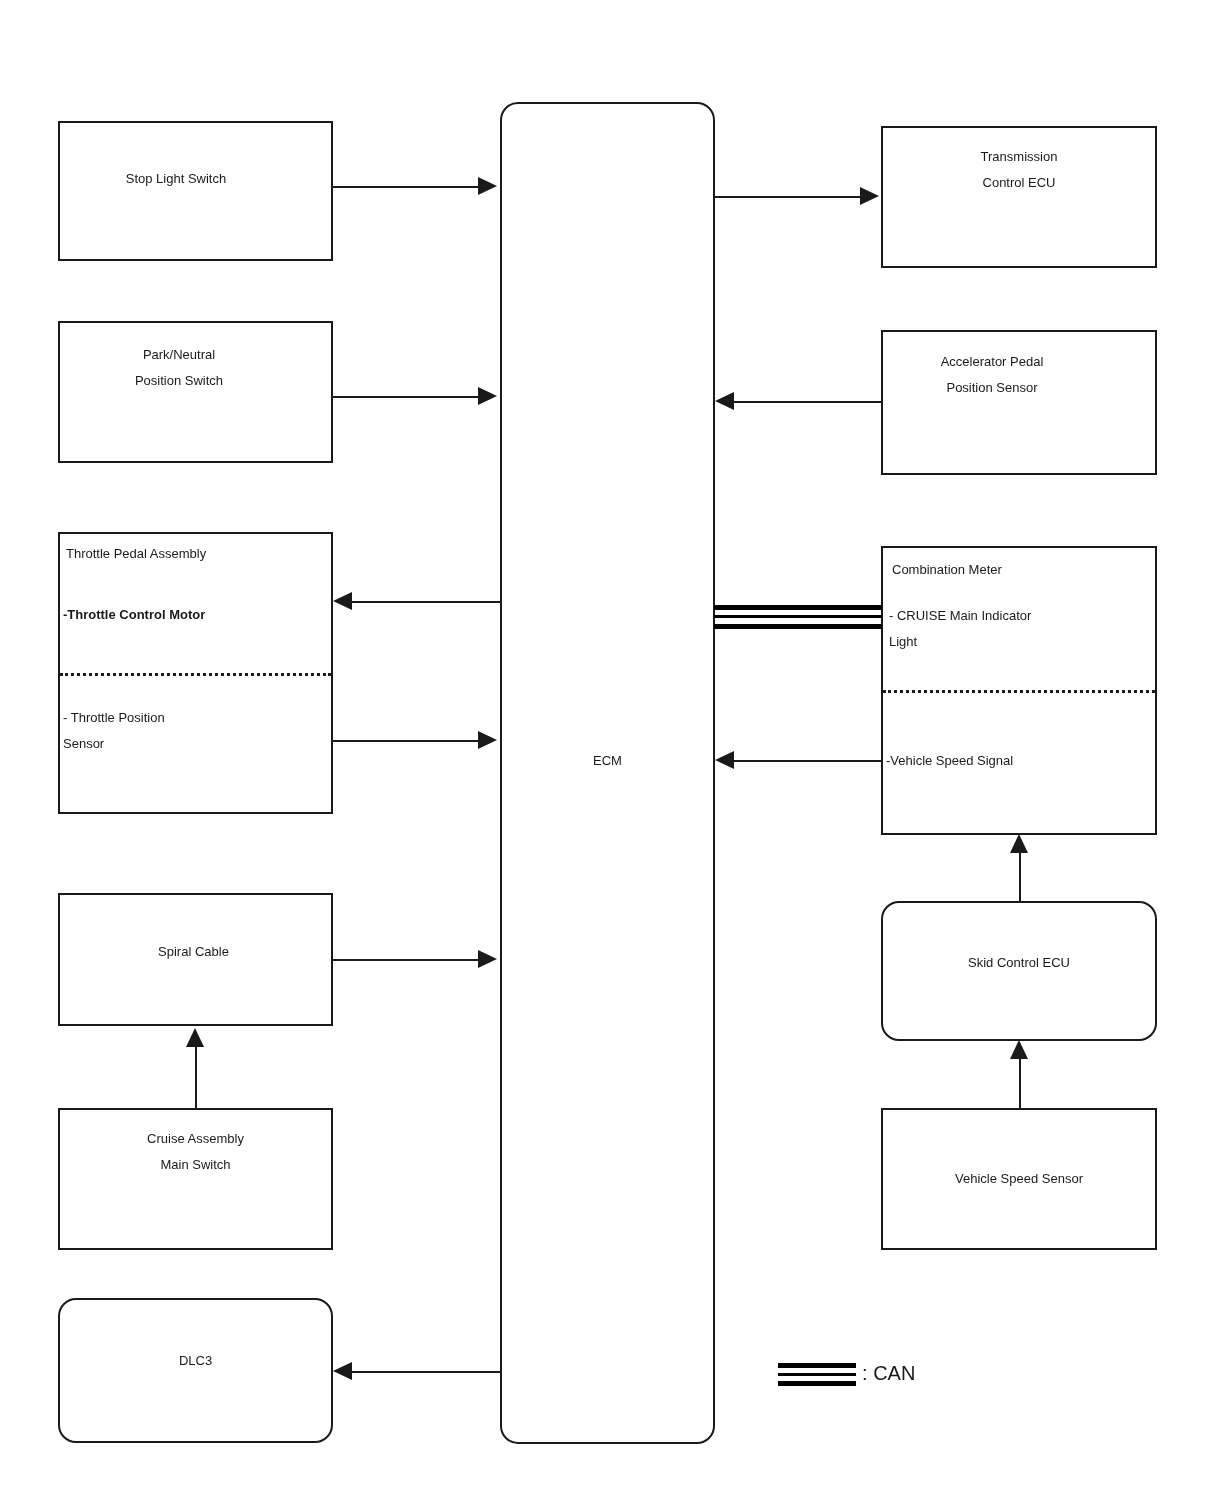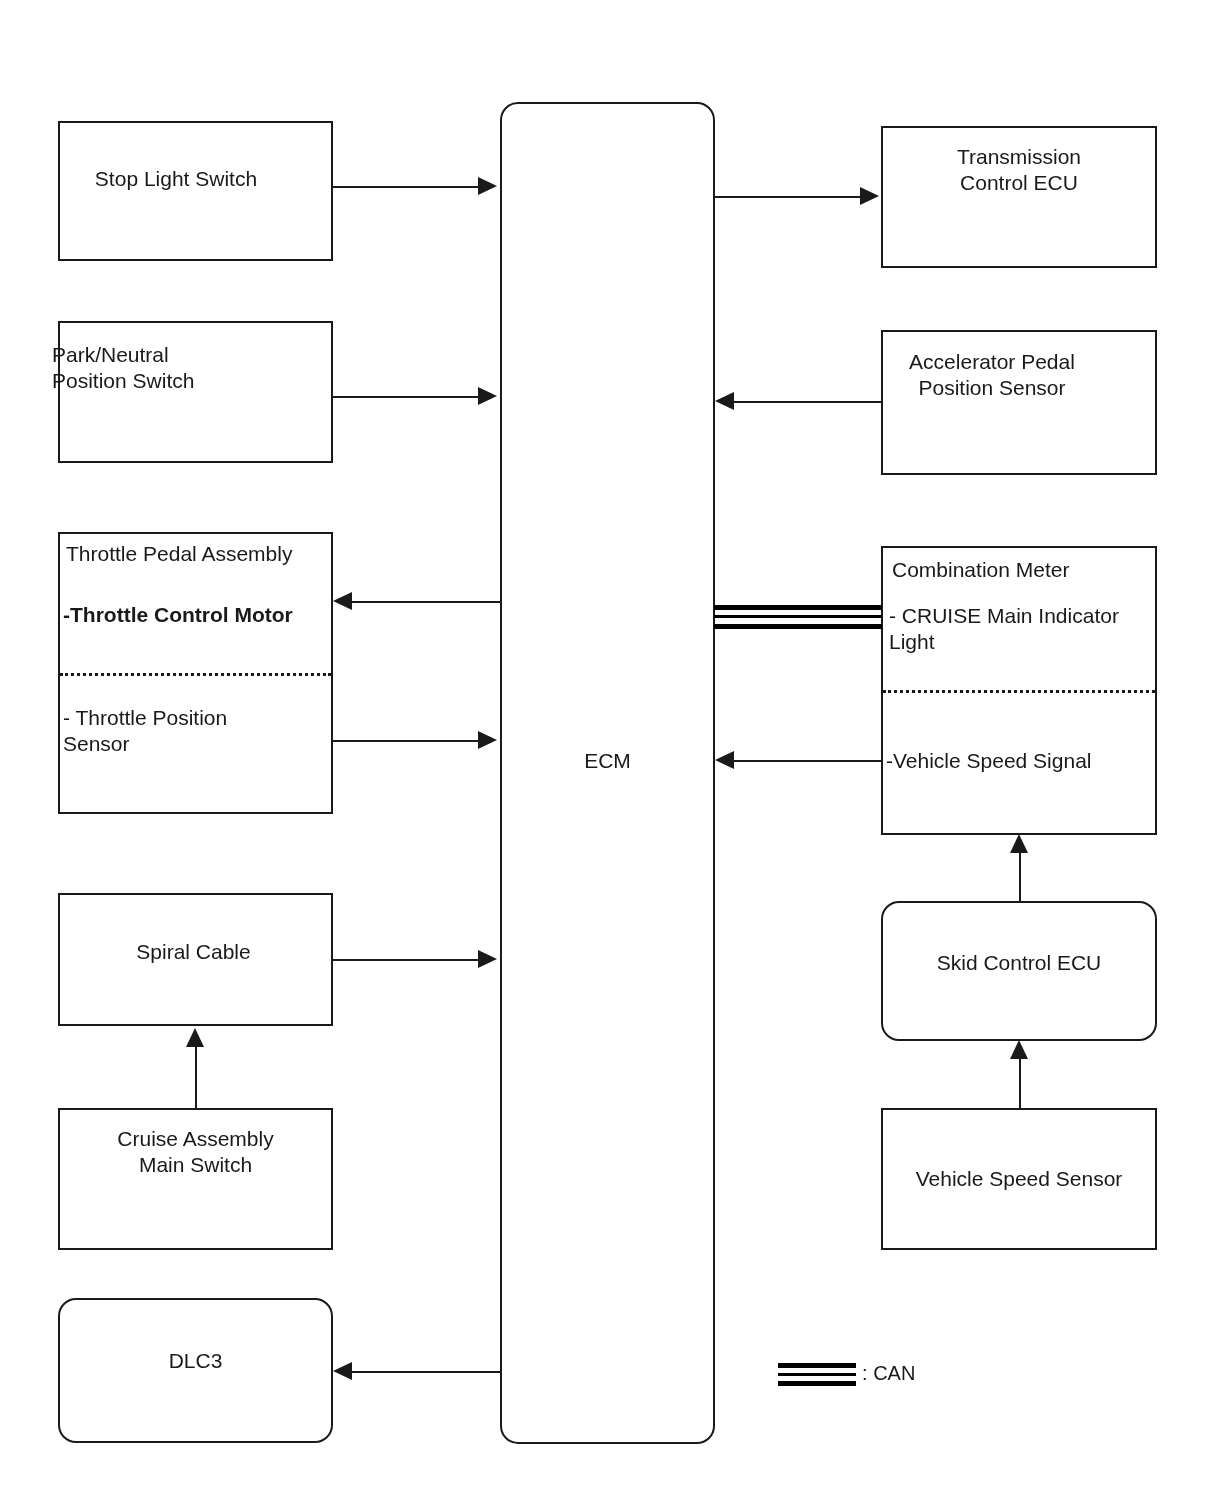--- a/index.html
+++ b/index.html
@@ -17,21 +17,21 @@
   }
   .box {
     position: absolute;
     border: 2.5px solid #1a1a1a;
     background: #ffffff;
     z-index: 3;
   }
   .box.rounded { border-radius: 18px; }
   .lbl {
     position: absolute;
-    font-size: 21px;
+    font-size: 13px;
     line-height: 26px;
     color: #1a1a1a;
     white-space: pre-line;
     z-index: 5;
   }
   .lbl.lft { text-align: left; }
 
   
   .hline {
     position: absolute;
@@ -124,21 +124,21 @@
   <div class="box rounded" style="left:500px; top:102px; width:215px; height:1342px;"></div>
   <div class="lbl" style="left:500px; top:748px; width:215px; text-align:center;">ECM</div>
 
   <div class="box" style="left:58px; top:121px; width:275px; height:140px;"></div>
   <div class="lbl" style="left:58px; top:166px; width:236px; text-align:center;">Stop Light Switch</div>
 
   <div class="hline" style="left:333px; top:186px; width:148px;"></div>
   <div class="arr right" style="left:478px; top:177px;"></div>
 
   <div class="box" style="left:58px; top:321px; width:275px; height:142px;"></div>
-  <div class="lbl" style="left:52px; top:342px; width:218px; text-align:left;">Park/Neutral
+  <div class="lbl" style="left:70px; top:342px; width:218px; text-align:center;">Park/Neutral
 Position Switch</div>
   <div class="hline" style="left:333px; top:396px; width:148px;"></div>
   <div class="arr right" style="left:478px; top:387px;"></div>
 
   <div class="box" style="left:58px; top:532px; width:275px; height:282px;"></div>
   <div class="lbl lft" style="left:66px; top:541px; width:262px;">Throttle Pedal Assembly</div>
   <div class="lbl lft" style="left:63px; top:602px; width:265px;font-weight:bold;">-Throttle Control Motor</div>
   <div class="divider" style="left:60px; top:673px; width:271px;"></div>
   <div class="lbl lft" style="left:63px; top:705px; width:265px;">- Throttle Position
   Sensor</div>

